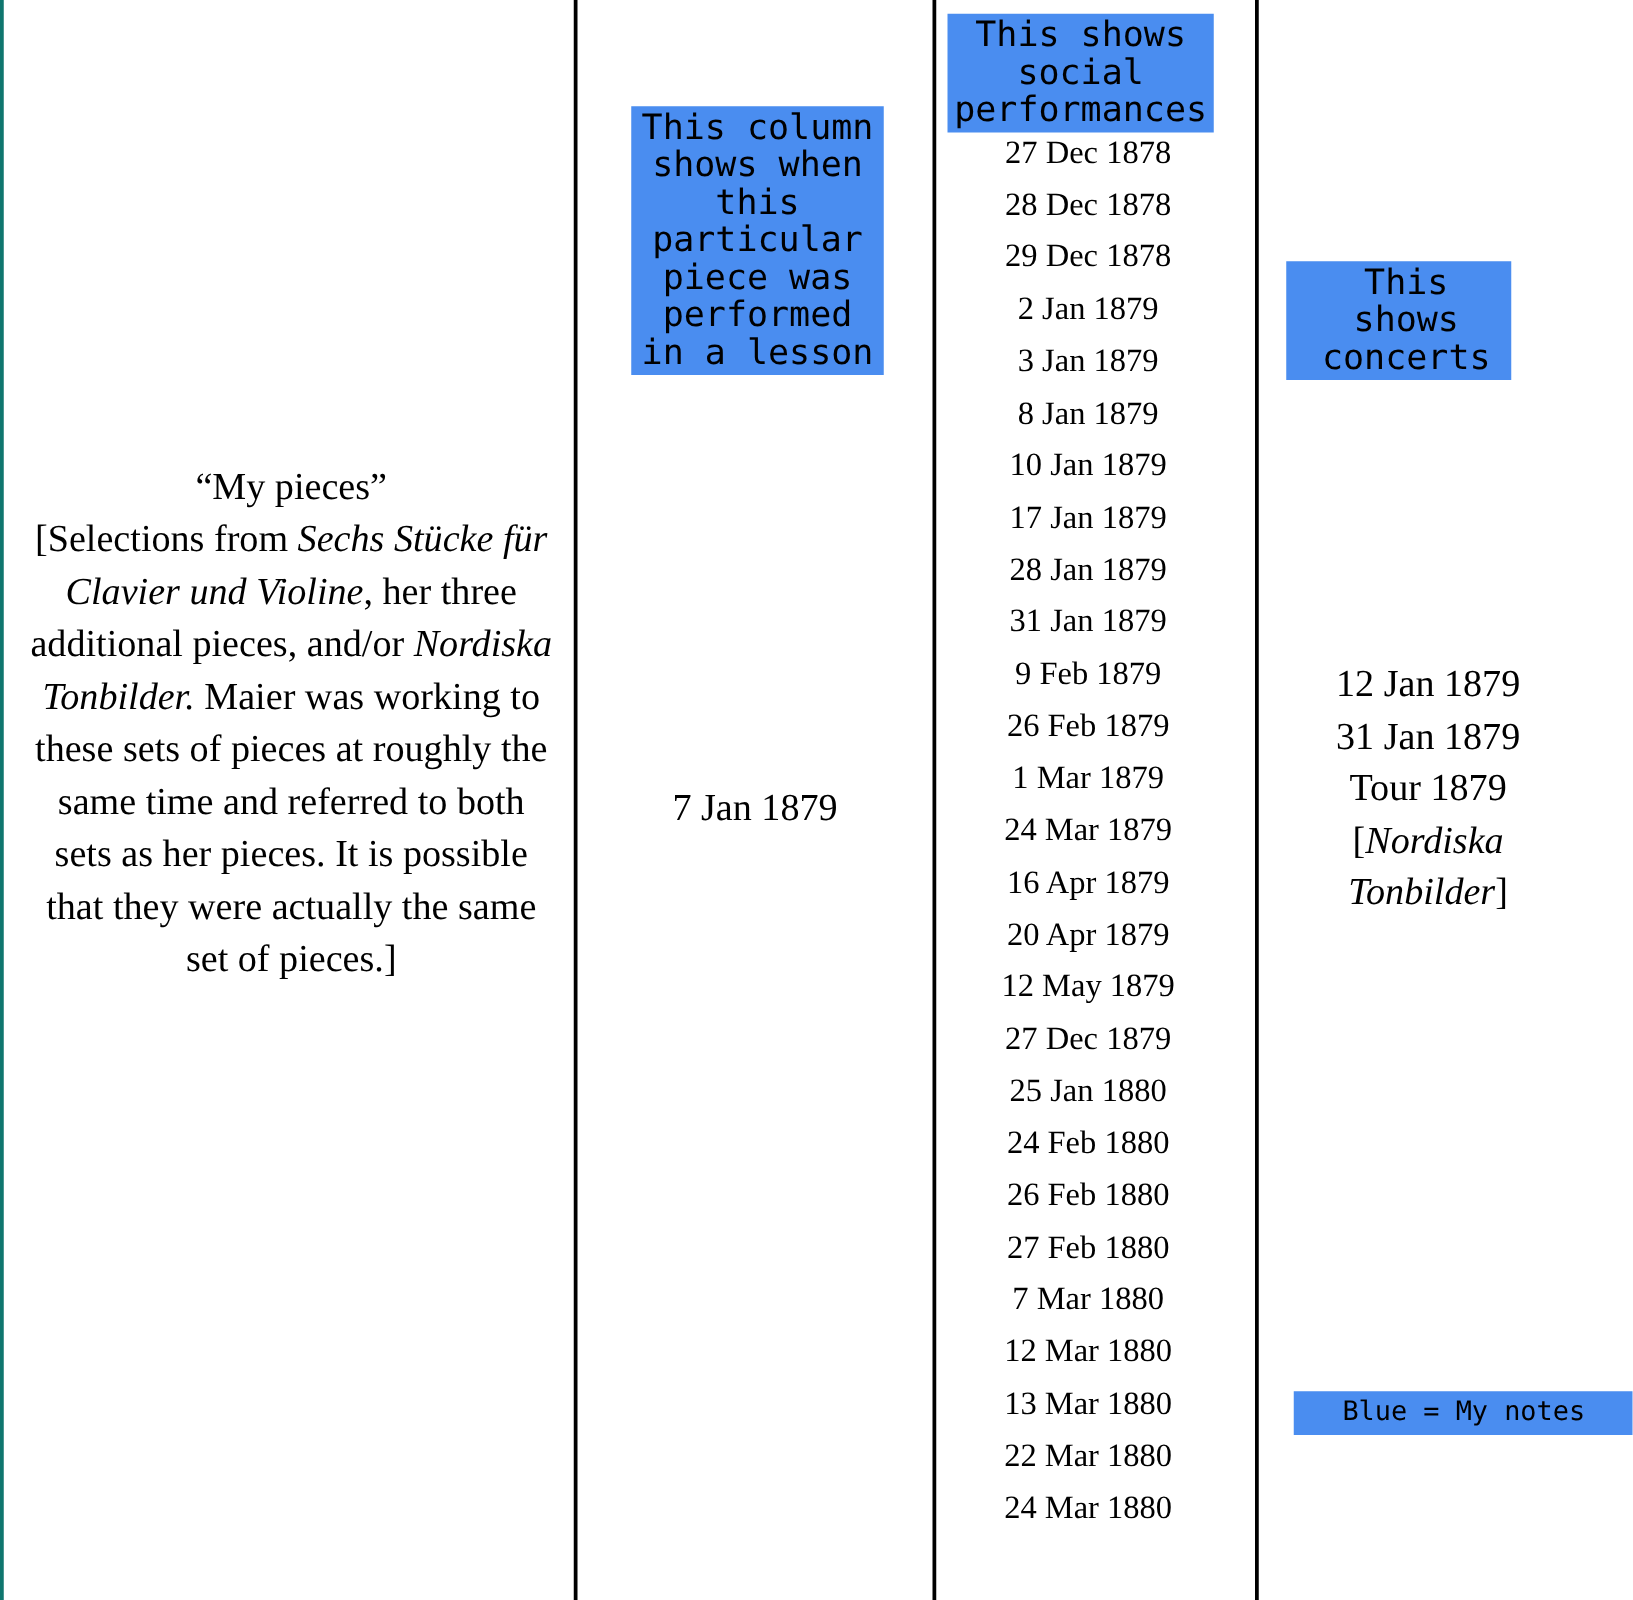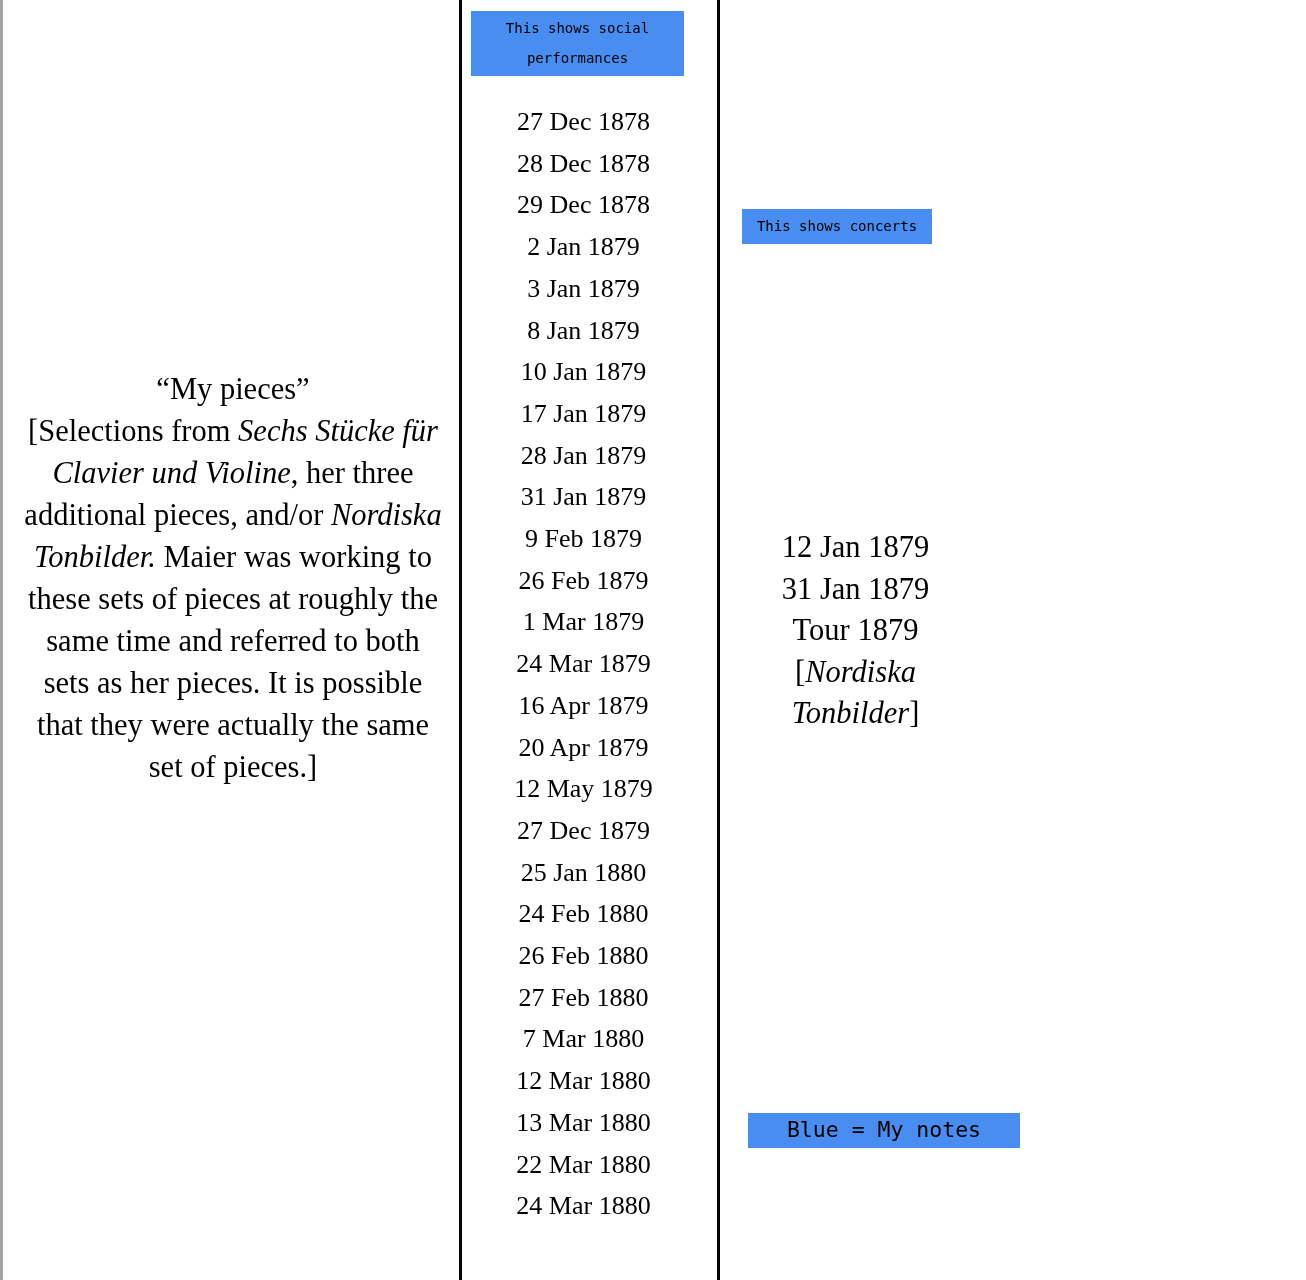--- a/index.html
+++ b/index.html
@@ -22,40 +22,40 @@
     box-sizing: border-box;
   }
   
   .col {
     position: relative;
     box-sizing: border-box;
     height: 1280px;
   }
   .col-1 {
     width: 462px;
-    border-left: 3px solid #a3a3a3;
+    border-left: 3px solid #0f766e;
     border-right: 3px solid #000;
   }
   .col-2 {
     width: 287px;
     border-right: 3px solid #000;
   }
   .col-3 {
     width: 258px;
     border-right: 3px solid #000;
   }
   .col-4 {
     width: 296px;
   }
 
   .note {
     background: #4a8df0;
     color: #000;
     font-family: "DejaVu Sans Mono", monospace;
-    font-size: 14px;
+    font-size: 28px;
     line-height: 30px;
     text-align: center;
     display: inline-block;
     white-space: pre-wrap;
   }
 
   
   .desc {
     position: absolute;
     left: 18px;
@@ -102,22 +102,22 @@
     font-size: 26px;
     line-height: 41.7px;
   }
   .c3-list div { white-space: nowrap; }
 
   
   .c4-note {
     position: absolute;
     left: 22px;
     top: 209px;
-    width: 190px;
-    padding: 2px 0 3px 0;
+    width: 168px;
+    padding: 2px 0 3px 12px;
   }
   .c4-list {
     position: absolute;
     left: 0;
     right: 45px;
     top: 527px;
     text-align: center;
     font-size: 30.5px;
     line-height: 41.5px;
     padding-left: 20px;
@@ -137,20 +137,26 @@
 
 <div class="table">
 
   <div class="col col-1">
     <div class="desc">
       <span>“My pieces”</span><br>
       <span>[Selections from </span><i>Sechs Stücke für Clavier und Violine</i><span>, her three additional pieces, and/or </span><i>Nordiska Tonbilder.</i><span> Maier was working to these sets of pieces at roughly the same time and referred to both sets as her pieces. It is possible that they were actually the same set of pieces.]</span>
     </div>
   </div>
 
+  <div class="col col-2">
+    <div class="note c2-note">This column shows when this particular piece was performed in a lesson</div>
+    <div class="c2-date">
+      <div>7 Jan 1879</div>
+    </div>
+  </div>
 
   <div class="col col-3">
     <div class="note c3-note">This shows social performances</div>
     <div class="c3-list">
       <div>27 Dec 1878</div>
       <div>28 Dec 1878</div>
       <div>29 Dec 1878</div>
       <div>2 Jan 1879</div>
       <div>3 Jan 1879</div>
       <div>8 Jan 1879</div>

